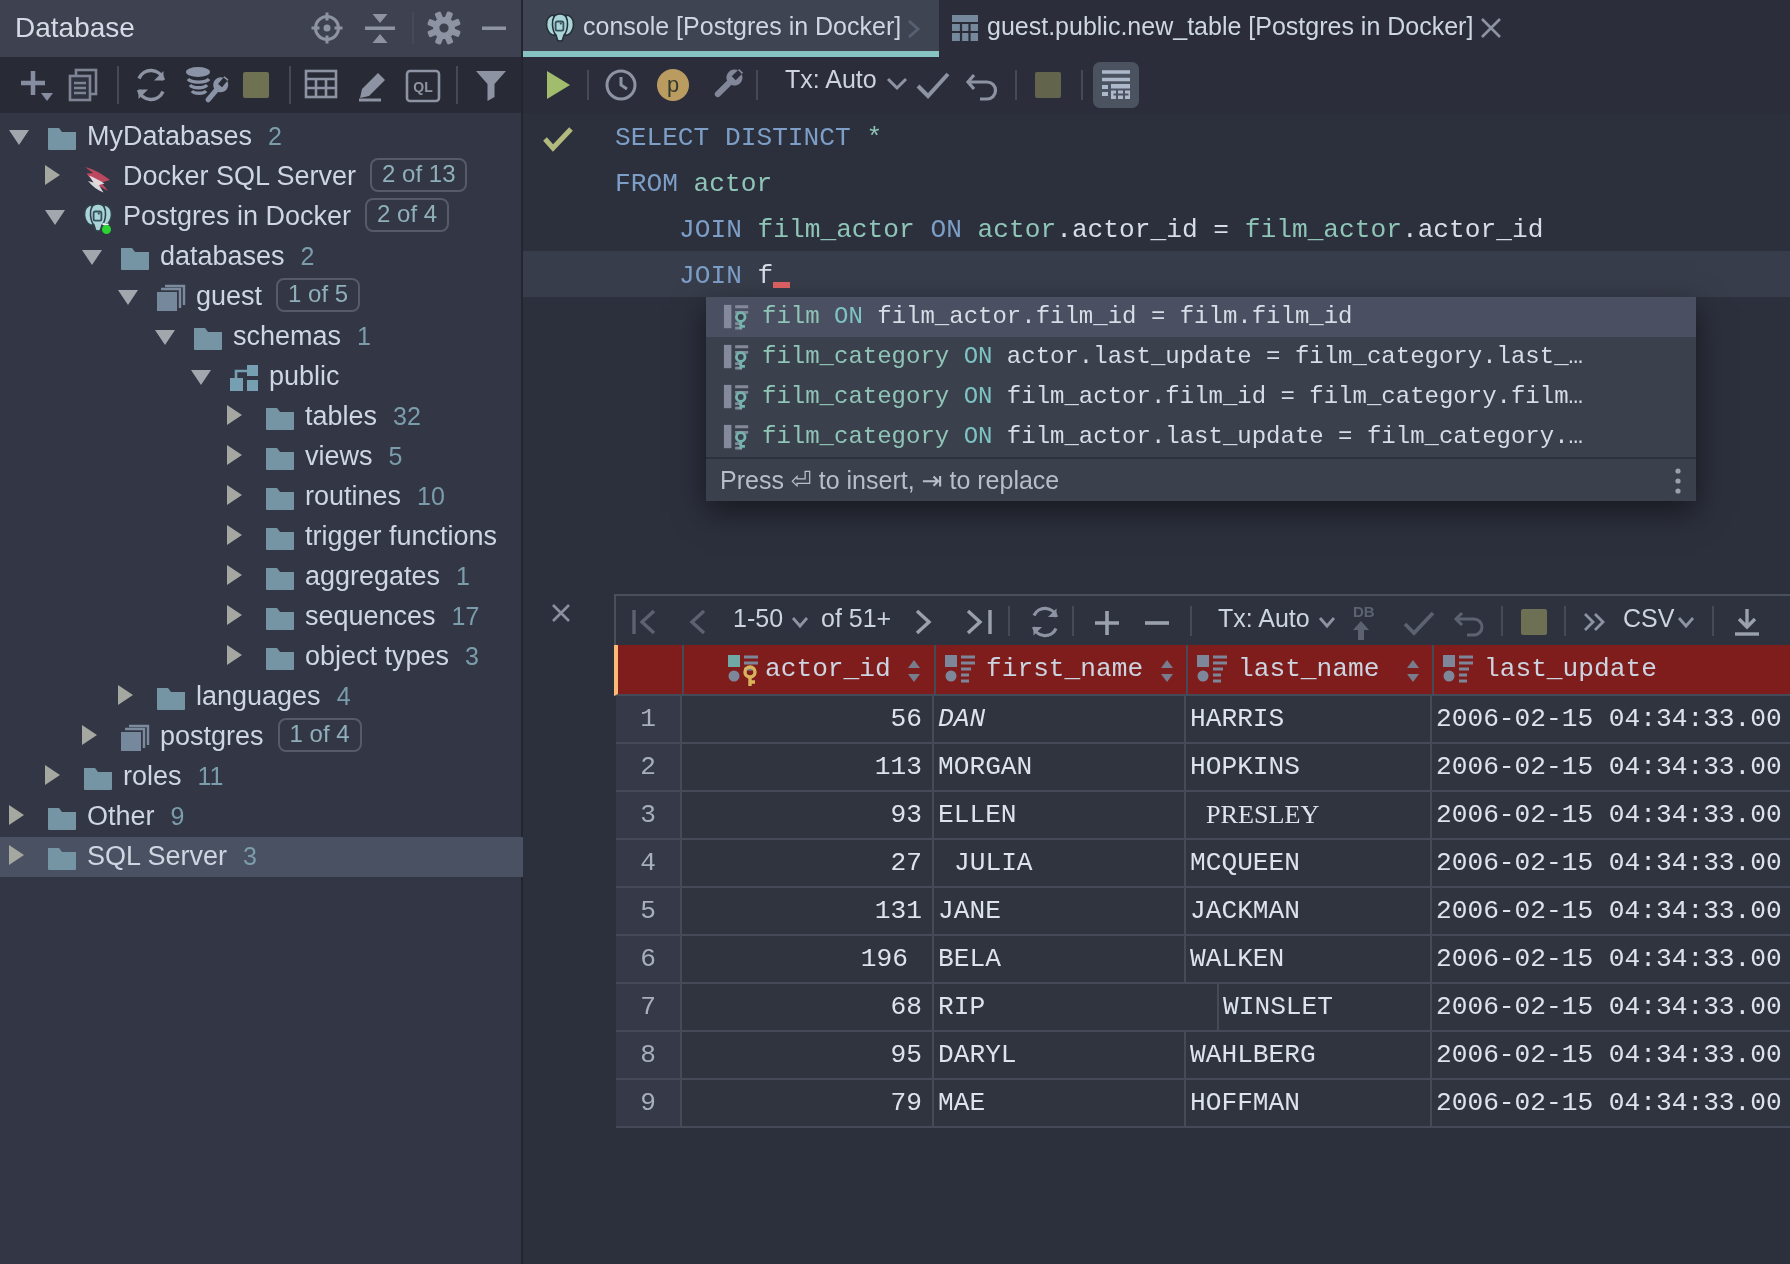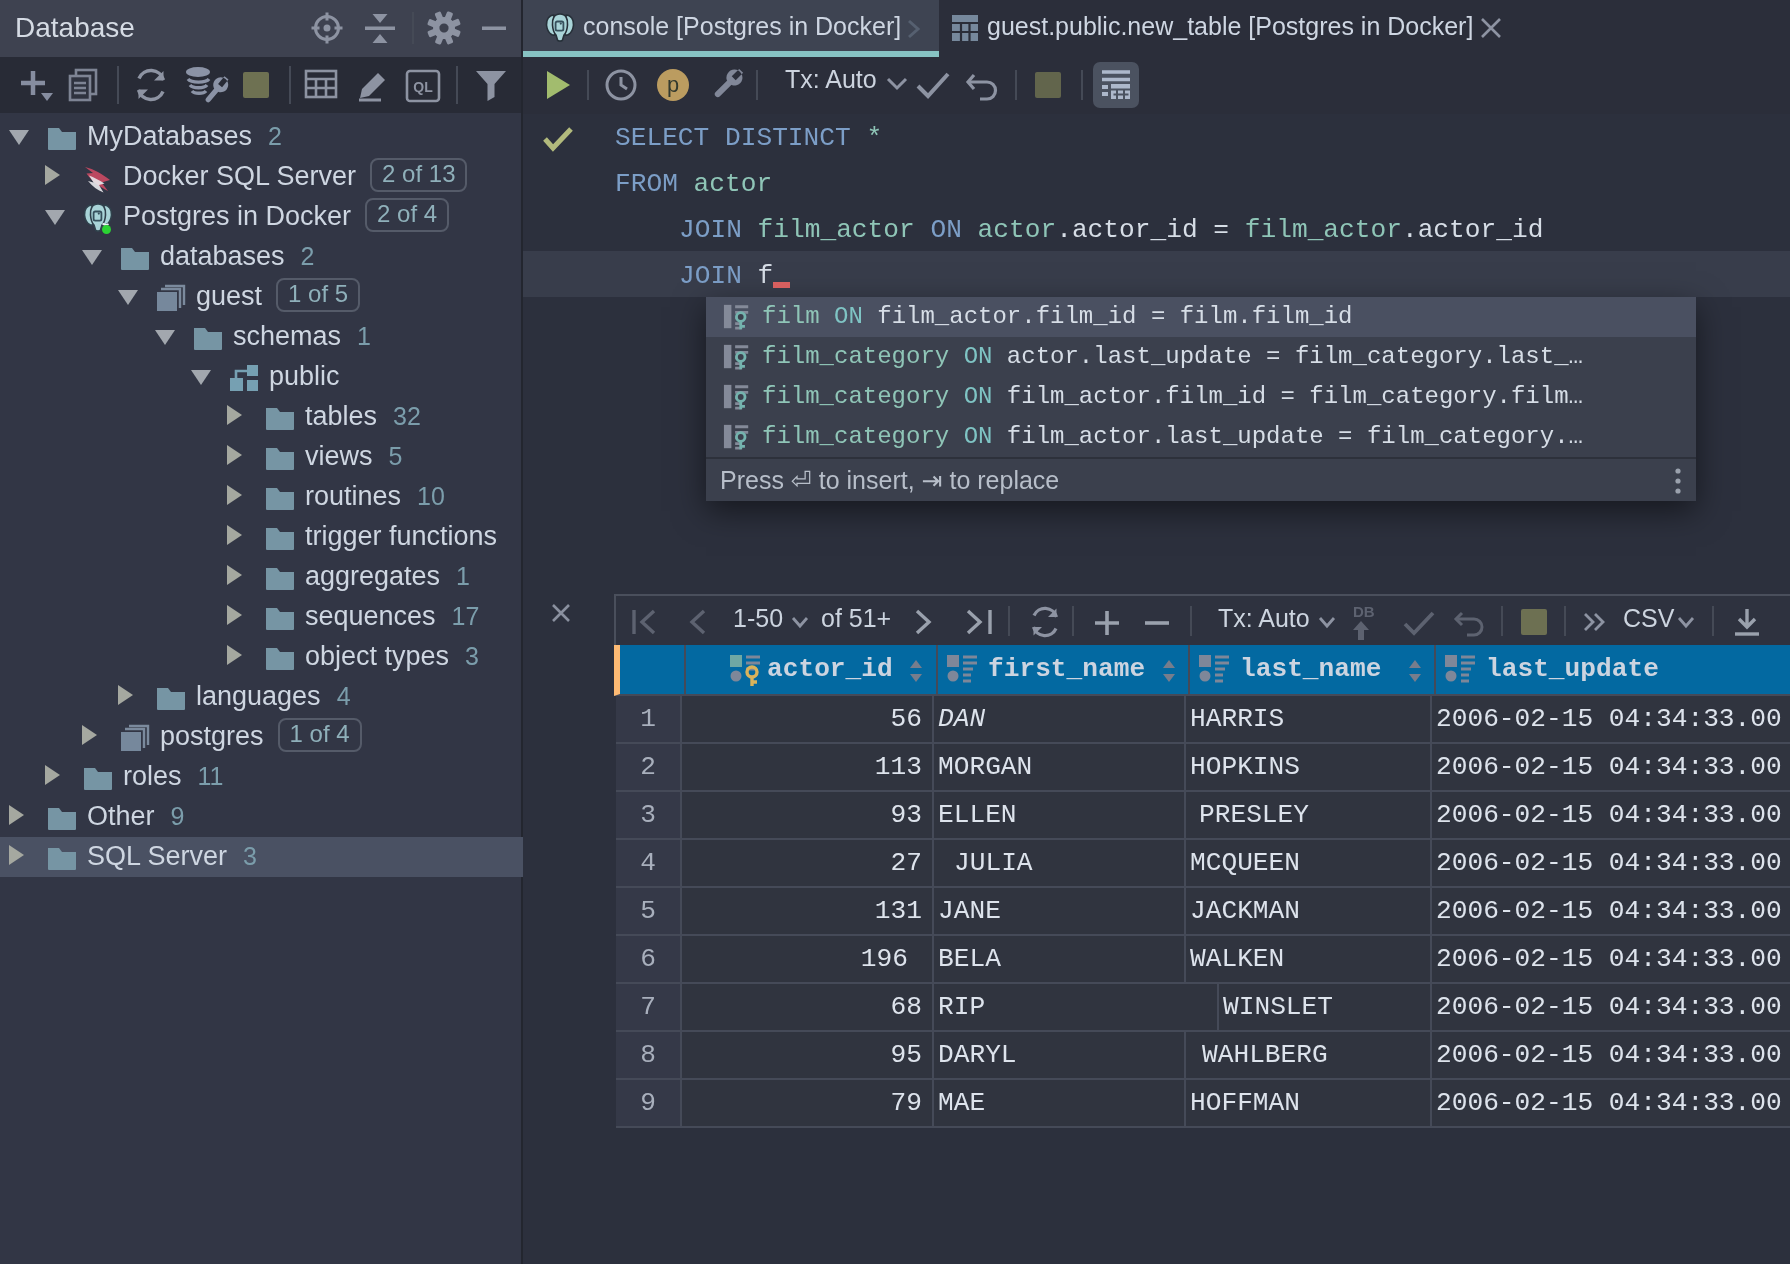--- a/index.html
+++ b/index.html
@@ -41,22 +41,22 @@
   .prow{position:absolute;left:0px;width:990px;height:40px;font-family:"Liberation Mono",monospace;
         font-size:24px;line-height:40px;white-space:pre;color:#d3d9e3;}
   .prow.sel{background:#4a5061;}
   .pfoot{position:absolute;left:0px;top:160px;width:990px;height:42px;background:#3b404d;
          border-top:2px solid #2d313b;color:#b7bec9;font-size:25px;line-height:42px;}
   .picon{position:absolute;left:16px;top:6px;width:30px;height:28px;}
   
   #grid{position:absolute;left:91px;top:480px;width:1176px;height:540px;}
   .gtool{position:absolute;left:0;top:0;width:1176px;height:51px;background:#2e323f;
          border-top:2px solid #4a4f5c;border-left:2px solid #4a4f5c;box-sizing:border-box;}
-  .ghead{position:absolute;left:0;top:51px;width:1176px;height:51px;background:#0369a1;
-         border-left:6px solid #fdba74;border-bottom:2px solid #454a58;box-sizing:border-box;font-weight:bold;}
+  .ghead{position:absolute;left:0;top:51px;width:1176px;height:51px;background:#7f1d1d;
+         border-left:4px solid #fdba74;border-bottom:2px solid #454a58;box-sizing:border-box;}
   .gbody{position:absolute;left:0;top:102px;width:1176px;border-left:2px solid #4a4f5c;box-sizing:border-box;}
   .grow{position:absolute;left:0;width:1174px;height:48px;background:#30343f;border-bottom:2px solid #454a58;box-sizing:border-box;}
   .cell{position:absolute;top:0;height:46px;font-family:"Liberation Mono",monospace;font-size:26.2px;
         line-height:46px;color:#dde3ec;white-space:pre;overflow:hidden;box-sizing:border-box;}
   .rn{background:#353948;color:#a8afbc;text-align:center;}
   .hcell{position:absolute;top:0;height:51px;font-family:"Liberation Mono",monospace;font-size:26.2px;
          line-height:49px;color:#ccd4e0;white-space:nowrap;}
   .vline{border-left:2px solid #454a58;}
   .tooltext{position:absolute;top:8px;font-size:25px;color:#ccd4df;white-space:nowrap;}
 </style></head>
@@ -533,21 +533,21 @@
             <div class="cell rn" style="left:0;width:64px;">2</div>
             <div class="cell vline" style="left:64px;width:252px;text-align:right;padding-right:10px;">113</div>
             <div class="cell vline" style="left:316px;width:252px;padding-left:4px;">MORGAN</div>
             <div class="cell vline" style="left:568px;width:246px;padding-left:4px;">HOPKINS</div>
             <div class="cell vline" style="left:814px;width:362px;padding-left:4px;">2006-02-15 04:34:33.00</div>
           </div>
           <div class="grow" style="top:96px;">
             <div class="cell rn" style="left:0;width:64px;">3</div>
             <div class="cell vline" style="left:64px;width:252px;text-align:right;padding-right:10px;">93</div>
             <div class="cell vline" style="left:316px;width:252px;padding-left:4px;">ELLEN</div>
-            <div class="cell vline" style="left:568px;width:246px;padding-left:13px;">PRESLEY</div>
+            <div class="cell vline" style="left:568px;width:246px;padding-left:20px;font-family:Liberation Serif, serif;">PRESLEY</div>
             <div class="cell vline" style="left:814px;width:362px;padding-left:4px;">2006-02-15 04:34:33.00</div>
           </div>
           <div class="grow" style="top:144px;">
             <div class="cell rn" style="left:0;width:64px;">4</div>
             <div class="cell vline" style="left:64px;width:252px;text-align:right;padding-right:10px;">27</div>
             <div class="cell vline" style="left:316px;width:252px;padding-left:20px;">JULIA</div>
             <div class="cell vline" style="left:568px;width:246px;padding-left:4px;">MCQUEEN</div>
             <div class="cell vline" style="left:814px;width:362px;padding-left:4px;">2006-02-15 04:34:33.00</div>
           </div>
           <div class="grow" style="top:192px;">
@@ -568,21 +568,21 @@
             <div class="cell rn" style="left:0;width:64px;">7</div>
             <div class="cell vline" style="left:64px;width:252px;text-align:right;padding-right:10px;">68</div>
             <div class="cell vline" style="left:316px;width:252px;padding-left:4px;">RIP</div>
             <div class="cell vline" style="left:601px;width:246px;padding-left:4px;">WINSLET</div>
             <div class="cell vline" style="left:814px;width:362px;padding-left:4px;">2006-02-15 04:34:33.00</div>
           </div>
           <div class="grow" style="top:336px;">
             <div class="cell rn" style="left:0;width:64px;">8</div>
             <div class="cell vline" style="left:64px;width:252px;text-align:right;padding-right:10px;">95</div>
             <div class="cell vline" style="left:316px;width:252px;padding-left:4px;">DARYL</div>
-            <div class="cell vline" style="left:568px;width:246px;padding-left:16px;">WAHLBERG</div>
+            <div class="cell vline" style="left:568px;width:246px;padding-left:4px;">WAHLBERG</div>
             <div class="cell vline" style="left:814px;width:362px;padding-left:4px;">2006-02-15 04:34:33.00</div>
           </div>
           <div class="grow" style="top:384px;">
             <div class="cell rn" style="left:0;width:64px;">9</div>
             <div class="cell vline" style="left:64px;width:252px;text-align:right;padding-right:10px;">79</div>
             <div class="cell vline" style="left:316px;width:252px;padding-left:4px;">MAE</div>
             <div class="cell vline" style="left:568px;width:246px;padding-left:4px;">HOFFMAN</div>
             <div class="cell vline" style="left:814px;width:362px;padding-left:4px;">2006-02-15 04:34:33.00</div>
           </div>
         </div>

